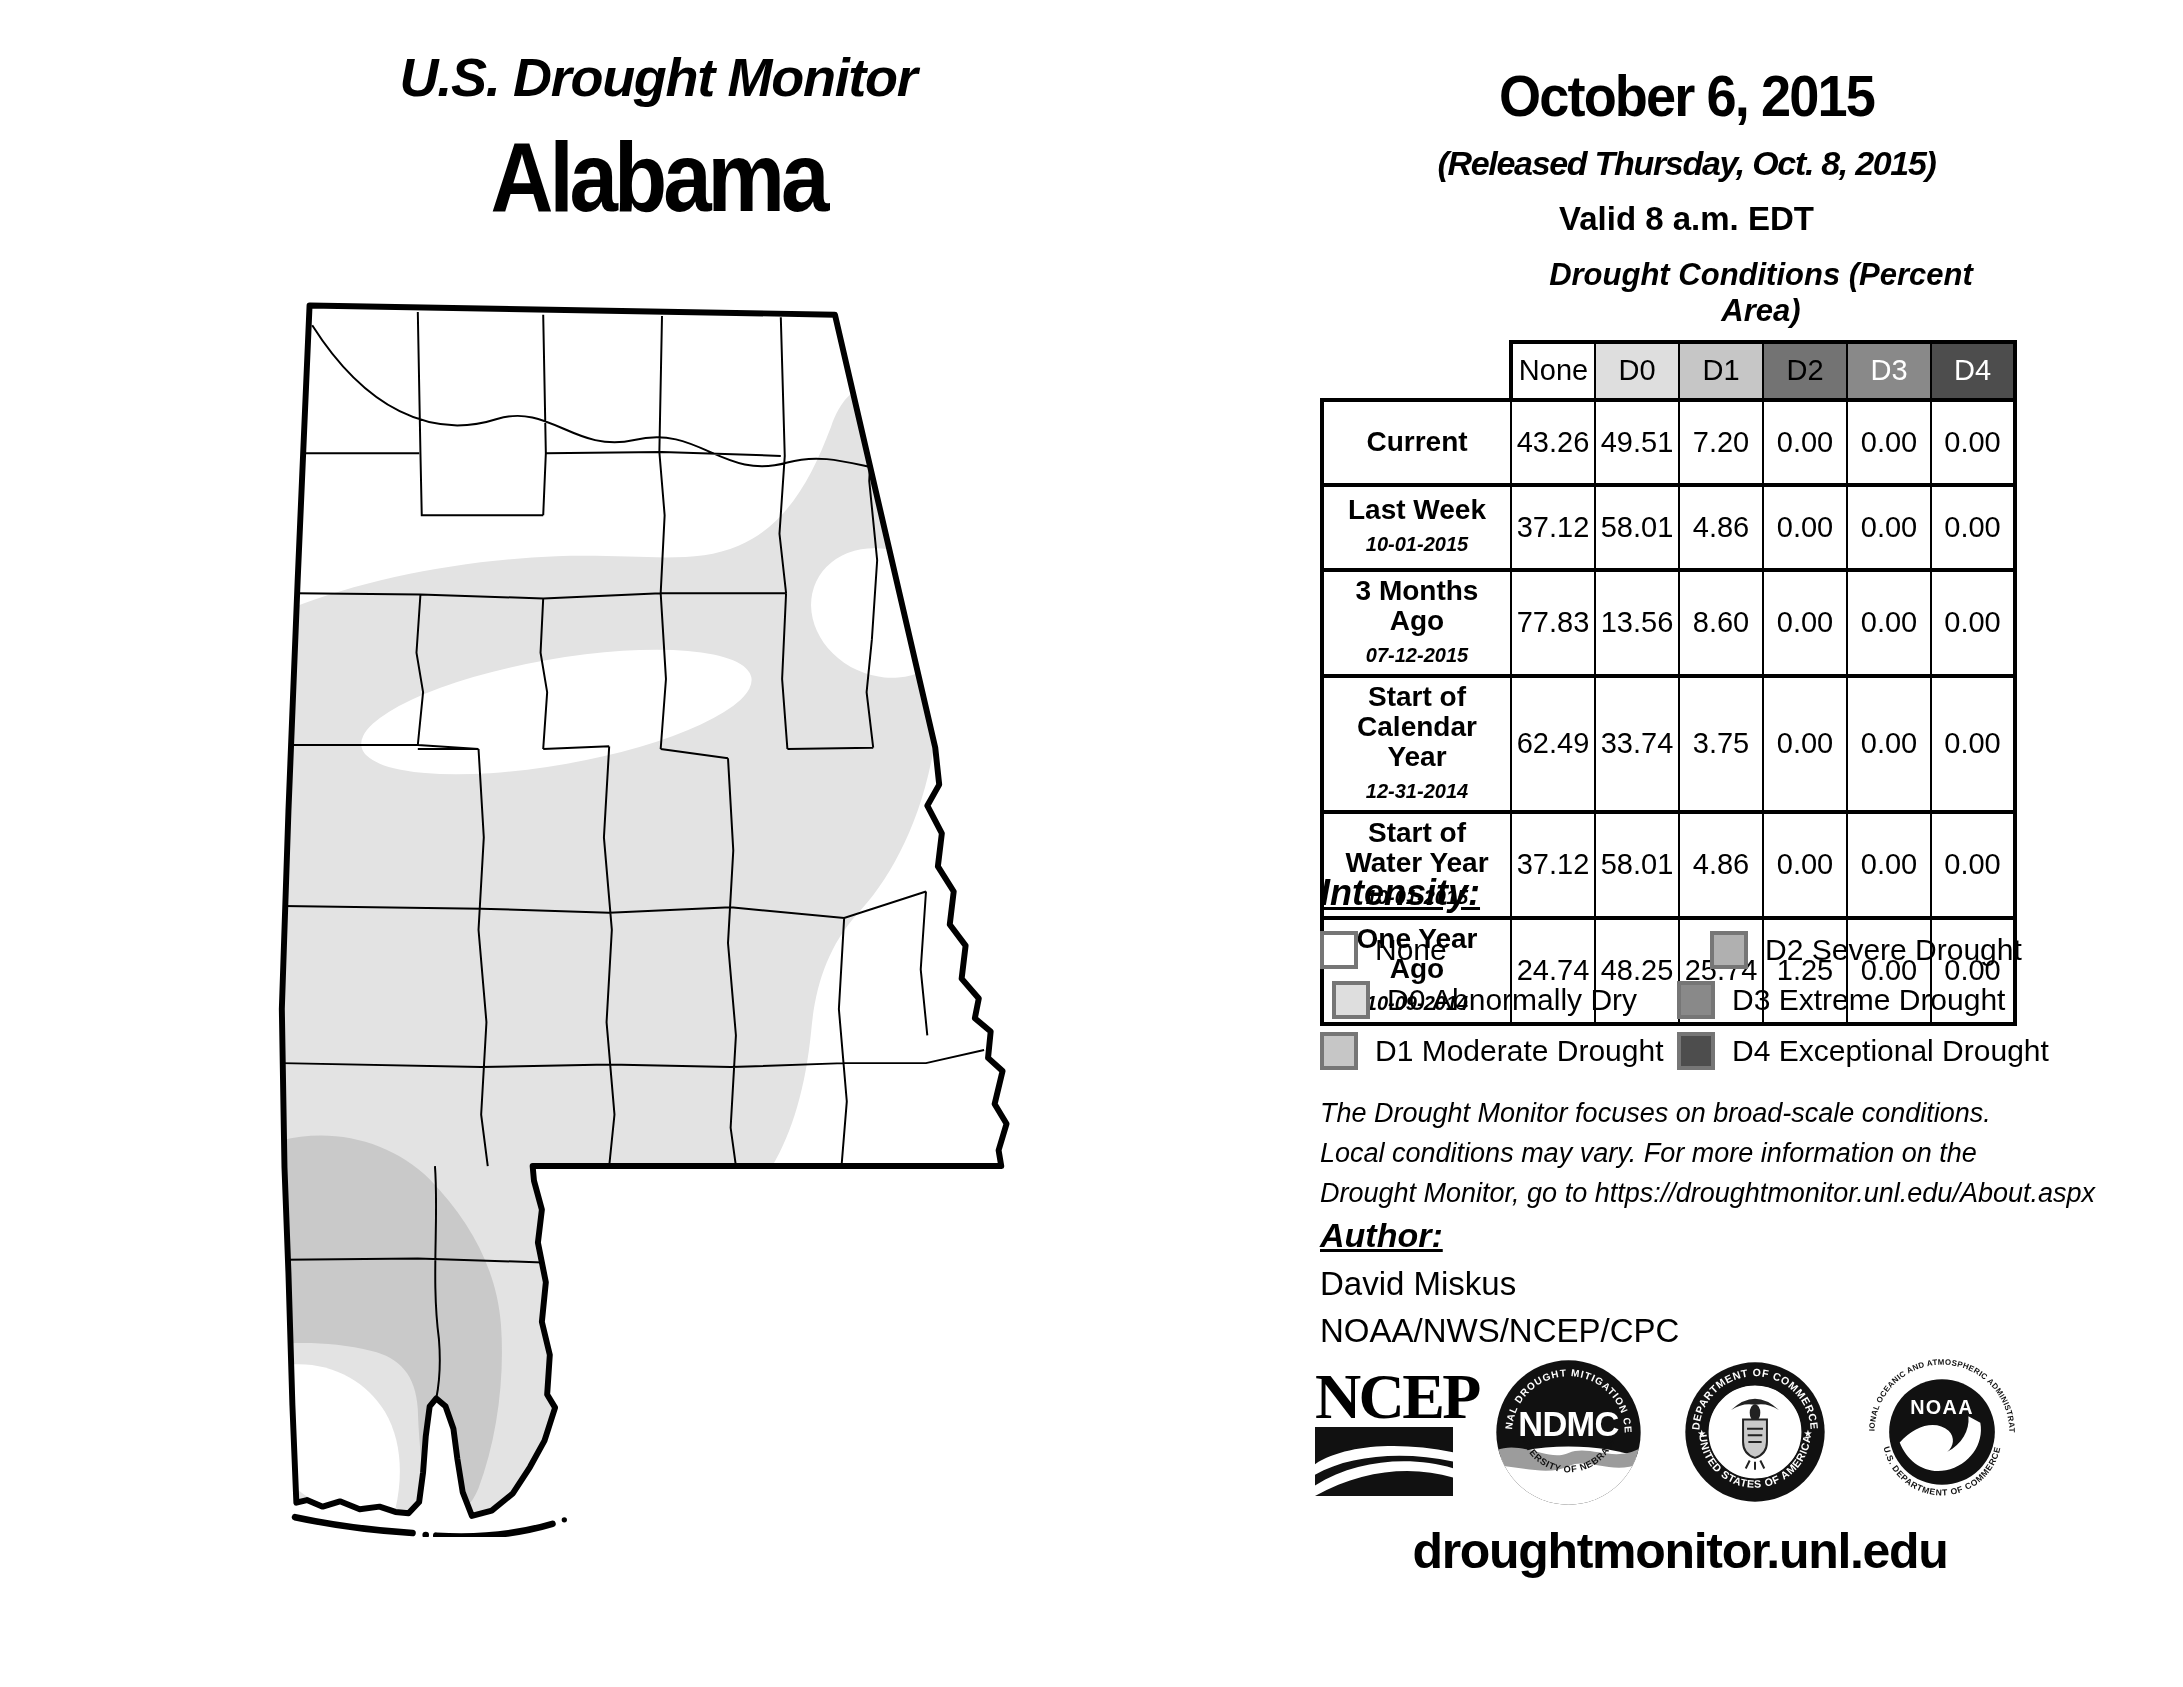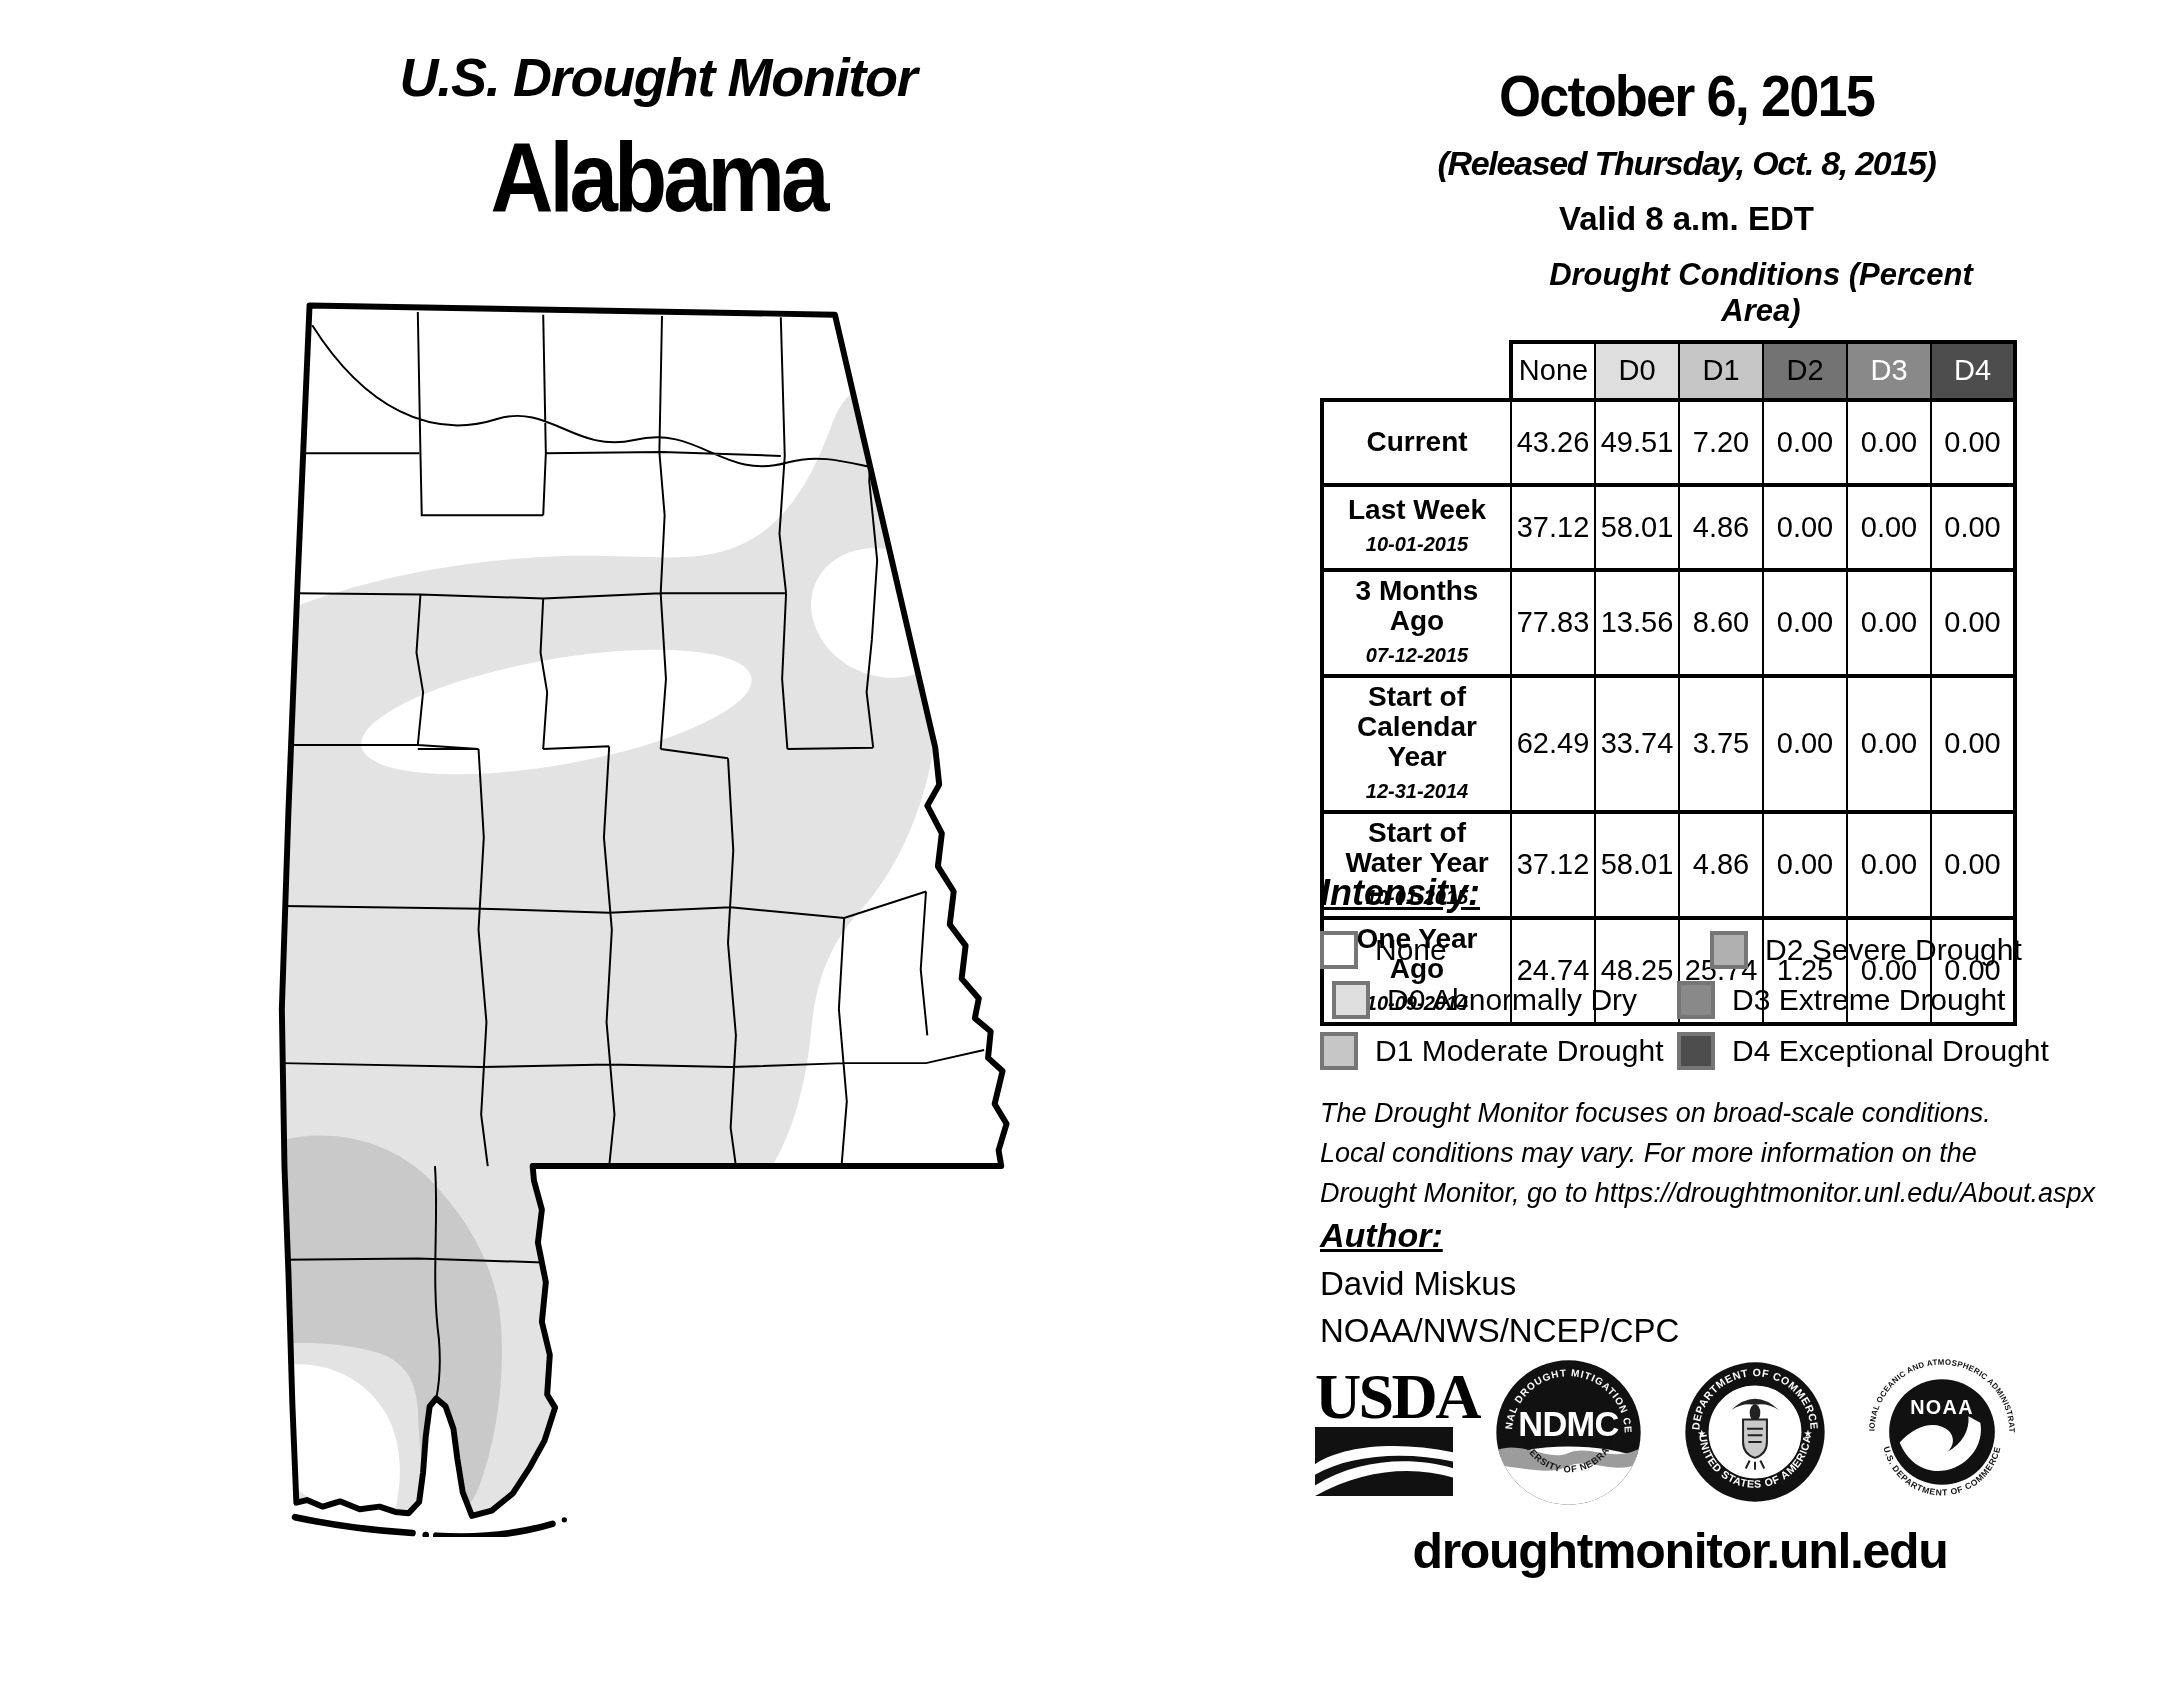--- a/index.html
+++ b/index.html
@@ -242,21 +242,21 @@
 
   <div class="author">
     <div class="author-title">Author:</div>
     <div class="author-line">David Miskus</div>
     <div class="author-line">NOAA/NWS/NCEP/CPC</div>
   </div>
 
   <div class="logos">
 
     <div class="usda">
-      <div class="usda-text">USDA</div>
+      <div class="usda-text">NCEP</div>
       <svg width="138" height="69" viewBox="0 0 208 104">
         <rect x="0" y="0" width="208" height="104" fill="#111"></rect>
         <path d="M0,56 C46,26 128,22 208,38 L208,52 C134,36 52,42 0,72 Z" fill="#fff"></path>
         <path d="M0,88 C64,48 146,44 208,62 L208,76 C146,58 72,64 0,104 Z" fill="#fff"></path>
       </svg>
     </div>
 
     <svg width="147" height="147" viewBox="0 0 222 222">
       <defs>
         <clipPath id="ndmc-clip">

